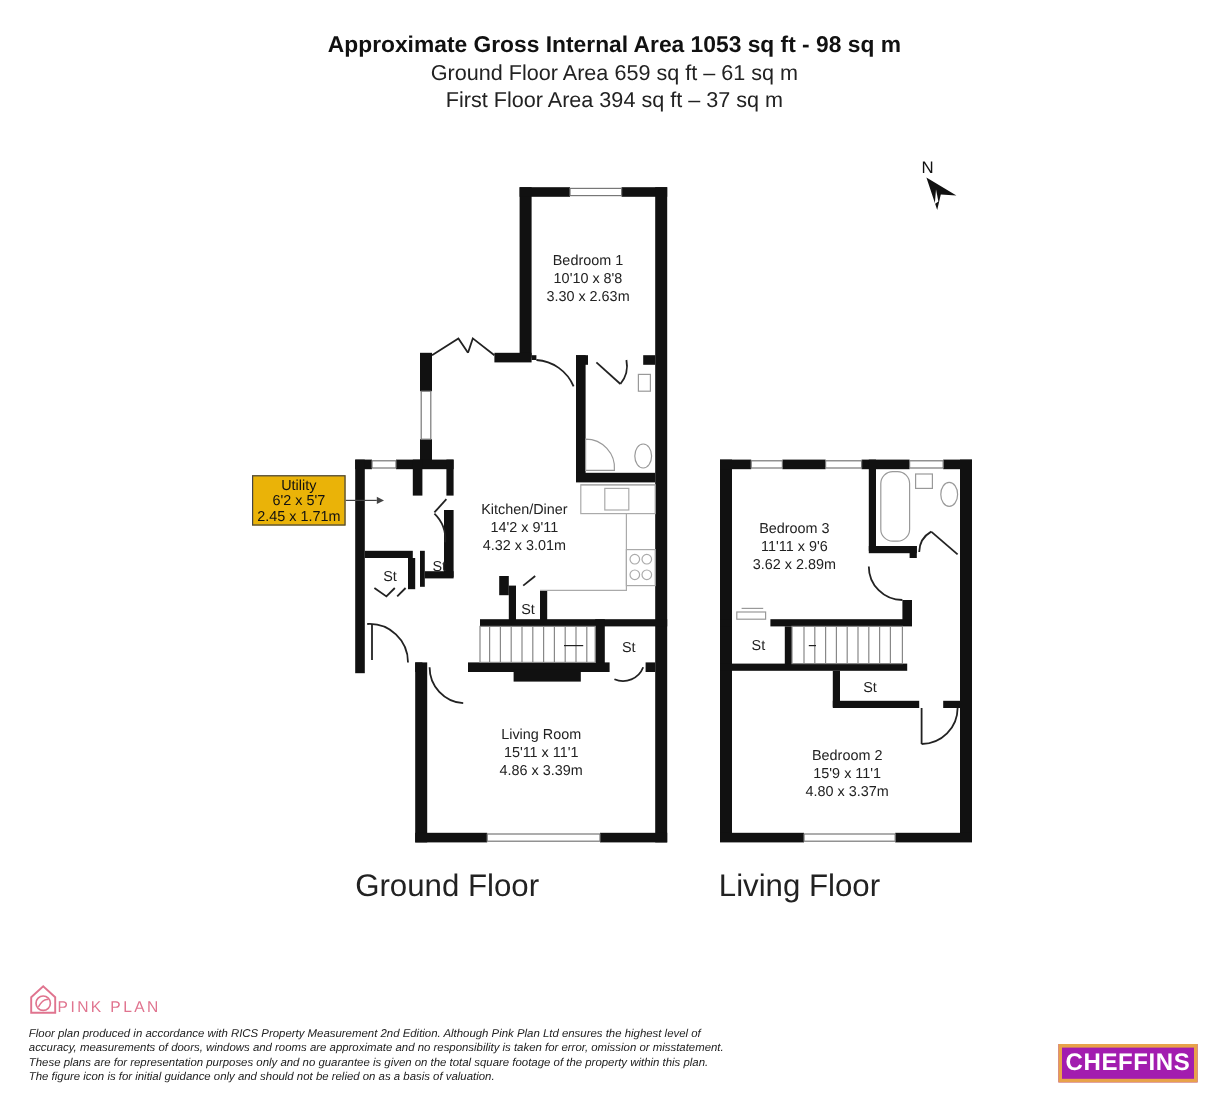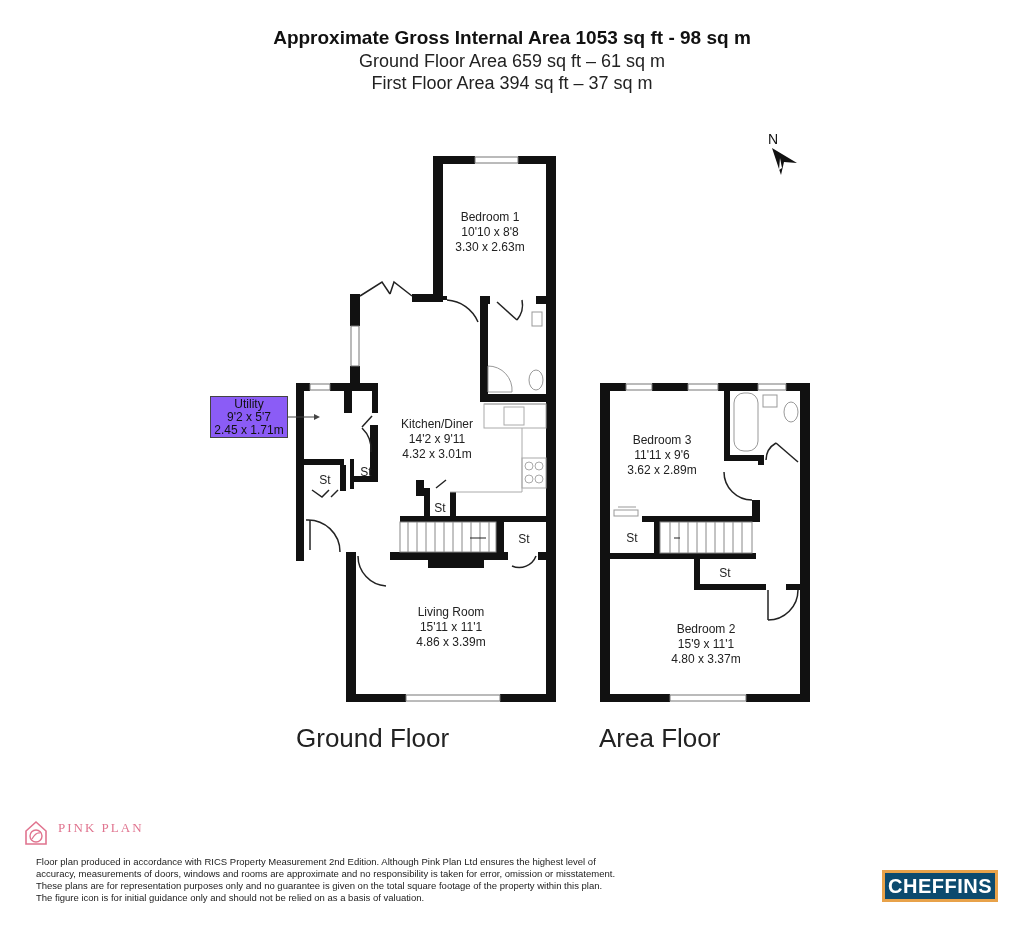--- a/index.html
+++ b/index.html
@@ -3,25 +3,25 @@
 <meta charset="utf-8">
 <style>
   html, body { margin:0; padding:0; background:#ffffff; }
   body { width:1024px; height:928px; position:relative; overflow:hidden; font-family:"Liberation Sans", sans-serif; color:#111; }
   .header { position:absolute; left:0; top:26px; width:1124px; text-align:center; }
   .header .title { font-size:19px; font-weight:bold; color:#111; line-height:24px; }
   .header .sub { font-size:18px; color:#222; line-height:22px; }
   svg.plan { position:absolute; left:0; top:0; }
   .room-label { font-family:"Liberation Sans", sans-serif; font-size:12px; fill:#222; text-anchor:middle; }
   .floor-label { position:absolute; font-size:26px; color:#222; }
-  .brand { position:absolute; left:24px; top:820px; display:flex; align-items:flex-start; gap:10px;font-family:Liberation Serif, serif; }
+  .brand { position:absolute; left:24px; top:820px; display:flex; align-items:flex-end; gap:0; }
   .brand-name { color:#e0748f; font-size:13px; letter-spacing:2px; }
-  .disclaimer { position:absolute; left:36px; top:856px; width:580px; font-size:9.5px; line-height:12px; color:#222; }
-  .cheffins { position:absolute; left:882px; top:870px; width:116px; height:32px; background:#0c4a6e; border:3px solid #e8a24a; box-sizing:border-box; color:#fff; font-weight:bold; font-size:20px; display:flex; align-items:center; justify-content:center; letter-spacing:0.5px; }
-  .utility-box { position:absolute; left:210px; top:396px; width:78px; height:42px; border:1px solid #444; background:#8b5cf6; font-size:12px; text-align:center; line-height:13px; padding-top:1px; box-sizing:border-box; }
+  .disclaimer { position:absolute; left:24px; top:856px; width:580px; font-size:9.5px; line-height:12px; color:#222;font-style:italic; }
+  .cheffins { position:absolute; left:882px; top:870px; width:116px; height:32px; background:#a21caf; border:3px solid #e8a24a; box-sizing:border-box; color:#fff; font-weight:bold; font-size:20px; display:flex; align-items:center; justify-content:center; letter-spacing:0.5px; }
+  .utility-box { position:absolute; left:210px; top:396px; width:78px; height:42px; border:1px solid #444; background:#eab308; font-size:12px; text-align:center; line-height:13px; padding-top:1px; box-sizing:border-box; }
 </style>
 </head>
 <body>
 
 <div class="header" style="left:-50px;">
   <div class="title">Approximate Gross Internal Area 1053 sq ft - 98 sq m</div>
   <div class="sub">Ground Floor Area 659 sq ft – 61 sq m</div>
   <div class="sub">First Floor Area 394 sq ft – 37 sq m</div>
 </div>
 
@@ -224,26 +224,26 @@
     <text class="room-label" x="706" y="633">Bedroom 2</text>
     <text class="room-label" x="706" y="648">15'9 x 11'1</text>
     <text class="room-label" x="706" y="663">4.80 x 3.37m</text>
   </g>
   <text class="room-label" x="632" y="542">St</text>
   <text class="room-label" x="725" y="577">St</text>
 </svg>
 
 <div class="utility-box">
   <div>Utility</div>
-  <div>9'2 x 5'7</div>
+  <div>6'2 x 5'7</div>
   <div>2.45 x 1.71m</div>
 </div>
 
 <div class="floor-label" style="left:296px; top:723px;">Ground Floor</div>
-<div class="floor-label" style="left:599px; top:723px;">Area Floor</div>
+<div class="floor-label" style="left:599px; top:723px;">Living Floor</div>
 
 <div class="brand">
   <svg width="24" height="26" viewBox="0 0 24 26">
     <path d="M2 11 L12 2 L22 11 L22 24 L2 24 Z" fill="none" stroke="#e0748f" stroke-width="1.6"></path>
     <circle cx="12" cy="16" r="6" fill="none" stroke="#e0748f" stroke-width="1.4"></circle>
     <path d="M8 19 Q12 12 16 13" fill="none" stroke="#e0748f" stroke-width="1.2"></path>
   </svg>
   <span class="brand-name">PINK PLAN</span>
 </div>
 

